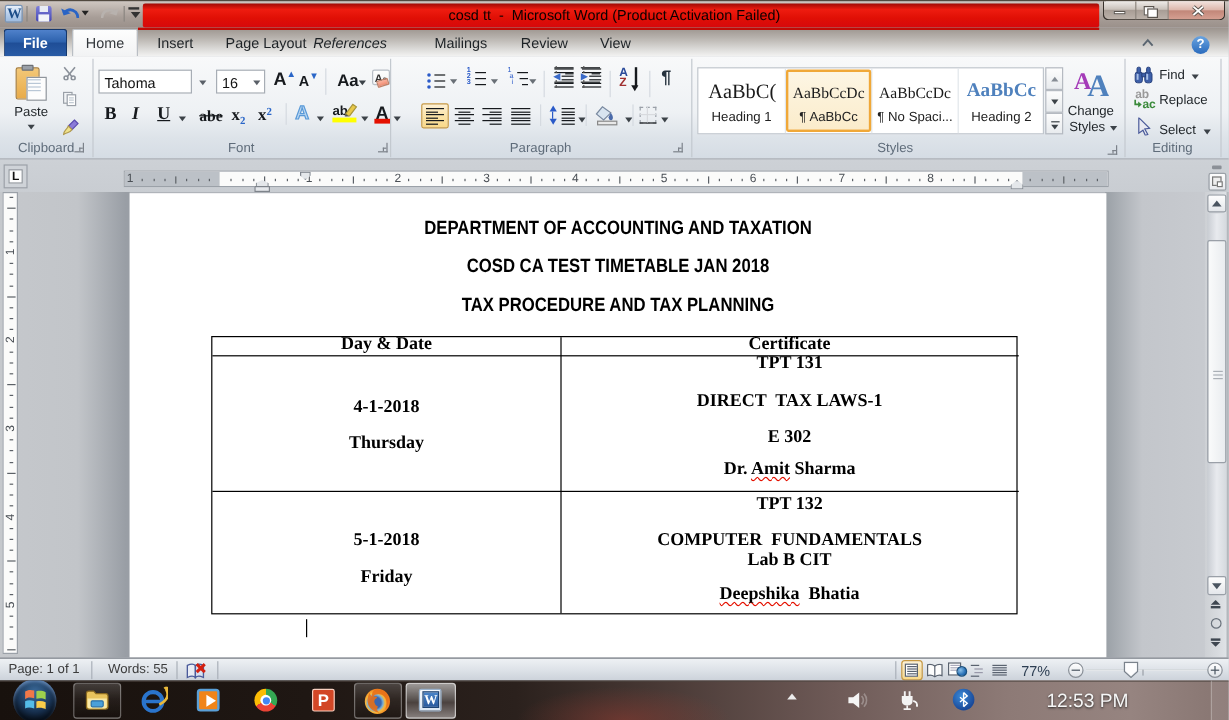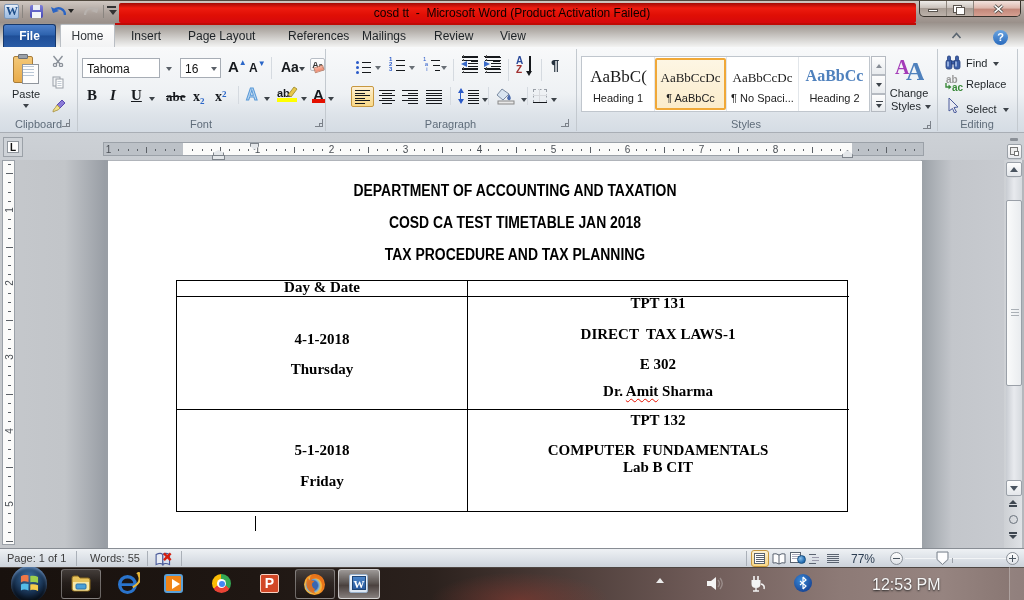--- a/index.html
+++ b/index.html
@@ -56,21 +56,21 @@
 </div>
 
 <div class="abs" id="tabstrip" style="left:0;top:23px;width:1024px;height:24px;background:linear-gradient(#9b938d,#b7b2ad 35%,#dcdbd9 75%,#f3f3f2);">
   <div class="abs" style="left:115px;top:0;width:801px;height:2px;background:#c00a05;"></div>
 
   <div class="abs" style="left:3px;top:1px;width:53px;height:23px;background:linear-gradient(#4f81cb,#2d62ad 45%,#1f4e97 50%,#2a5ca6);border:1px solid #16386b;border-bottom:none;border-radius:3px 3px 0 0;color:#fff;font-size:12px;font-weight:bold;text-align:center;line-height:22px;">File</div>
 
   <div class="abs" style="left:60px;top:1px;width:55px;height:23px;background:linear-gradient(#fdfdfd,#f2f3f4);border:1px solid #b9bec4;border-bottom:none;border-radius:2px 2px 0 0;color:#33373b;font-size:12px;text-align:center;line-height:22px;">Home</div>
   <span class="abs" style="left:131px;top:6px;color:#1d2226;font-size:12px;">Insert</span>
   <span class="abs" style="left:188px;top:6px;color:#1d2226;font-size:12px;">Page Layout</span>
-  <span class="abs" style="left:288px;top:6px;color:#1d2226;font-size:12px;">References</span>
+  <span class="abs" style="left:261px;top:6px;color:#1d2226;font-size:12px;font-style:italic;">References</span>
   <span class="abs" style="left:362px;top:6px;color:#1d2226;font-size:12px;">Mailings</span>
   <span class="abs" style="left:434px;top:6px;color:#1d2226;font-size:12px;">Review</span>
   <span class="abs" style="left:500px;top:6px;color:#1d2226;font-size:12px;">View</span>
 
   <svg class="abs" style="left:951px;top:8px;" width="11" height="8" viewBox="0 0 11 8">
       <path d="M1.5 7 L5.5 2.5 L9.5 7" fill="none" stroke="#5a6570" stroke-width="1.6"></path>
     </svg>
   <div class="abs" style="left:993px;top:7px;width:15px;height:15px;border-radius:50%;background:linear-gradient(#6aa4e0,#2a6bbd);color:#fff;font-size:11px;font-weight:bold;text-align:center;line-height:15px;">?</div>
 </div>
 
@@ -493,33 +493,35 @@
   <div class="abs" style="left:108px;top:1px;width:814px;height:387px;overflow:hidden;color:#000;">
     <div class="abs" style="left:0;top:21px;width:814px;text-align:center;font-size:16px;font-weight:bold;transform:scaleX(0.87);">DEPARTMENT OF ACCOUNTING AND TAXATION</div>
     <div class="abs" style="left:0;top:53px;width:814px;text-align:center;font-size:16px;font-weight:bold;transform:scaleX(0.87);">COSD CA TEST TIMETABLE JAN 2018</div>
     <div class="abs" style="left:0;top:85px;width:814px;text-align:center;font-size:16px;font-weight:bold;transform:scaleX(0.87);">TAX PROCEDURE AND TAX PLANNING</div>
 
     <div class="abs" id="dtable" style="left:68px;top:119px;width:672px;height:232px;border:1px solid #000;font-family:'Liberation Serif',serif;font-weight:bold;font-size:15px;">
       <div class="abs" style="left:290px;top:0;width:1px;height:230px;background:#000;"></div>
       <div class="abs" style="left:0;top:15px;width:672px;height:1px;background:#000;"></div>
       <div class="abs" style="left:0;top:128px;width:672px;height:1px;background:#000;"></div>
       <div class="abs" style="left:0;top:-2px;width:290px;text-align:center;">Day &amp; Date</div>
+      <div class="abs" style="left:290px;top:-2px;width:382px;text-align:center;">Certificate</div>
 
       <div class="abs" style="left:0;top:50px;width:290px;text-align:center;">4-1-2018</div>
       <div class="abs" style="left:0;top:80px;width:290px;text-align:center;">Thursday</div>
       <div class="abs" style="left:290px;top:14px;width:382px;text-align:center;">TPT 131</div>
       <div class="abs" style="left:290px;top:45px;width:382px;text-align:center;">DIRECT&nbsp; TAX LAWS-1</div>
       <div class="abs" style="left:290px;top:75px;width:382px;text-align:center;">E 302</div>
       <div class="abs" style="left:290px;top:102px;width:382px;text-align:center;">Dr. <span class="sperr">Amit</span> Sharma</div>
 
       <div class="abs" style="left:0;top:161px;width:290px;text-align:center;">5-1-2018</div>
       <div class="abs" style="left:0;top:192px;width:290px;text-align:center;">Friday</div>
       <div class="abs" style="left:290px;top:131px;width:382px;text-align:center;">TPT 132</div>
       <div class="abs" style="left:290px;top:161px;width:382px;text-align:center;">COMPUTER&nbsp; FUNDAMENTALS</div>
       <div class="abs" style="left:290px;top:178px;width:382px;text-align:center;">Lab B CIT</div>
+      <div class="abs" style="left:290px;top:206px;width:382px;text-align:center;"><span class="sperr">Deepshika</span>&nbsp; Bhatia</div>
     </div>
 
     <div class="abs" style="left:147px;top:355px;width:1px;height:15px;background:#000;"></div>
   </div>
 
   <div class="abs" style="left:1022px;top:0;width:2px;height:388px;background:#b4b8bd;"></div>
   <div class="abs" id="scrollcol" style="left:1004px;top:0;width:18px;height:388px;background:linear-gradient(90deg,#cdd0d4,#dfe2e6);">
 
     <div class="abs" style="left:2px;top:2px;width:16px;height:15px;background:linear-gradient(#fdfdfd,#e4e7eb);border:1px solid #9aa0a8;border-radius:2px;">
       <div class="abs" style="left:3px;top:4px;width:0;height:0;border-left:4px solid transparent;border-right:4px solid transparent;border-bottom:5px solid #4a5460;"></div>

